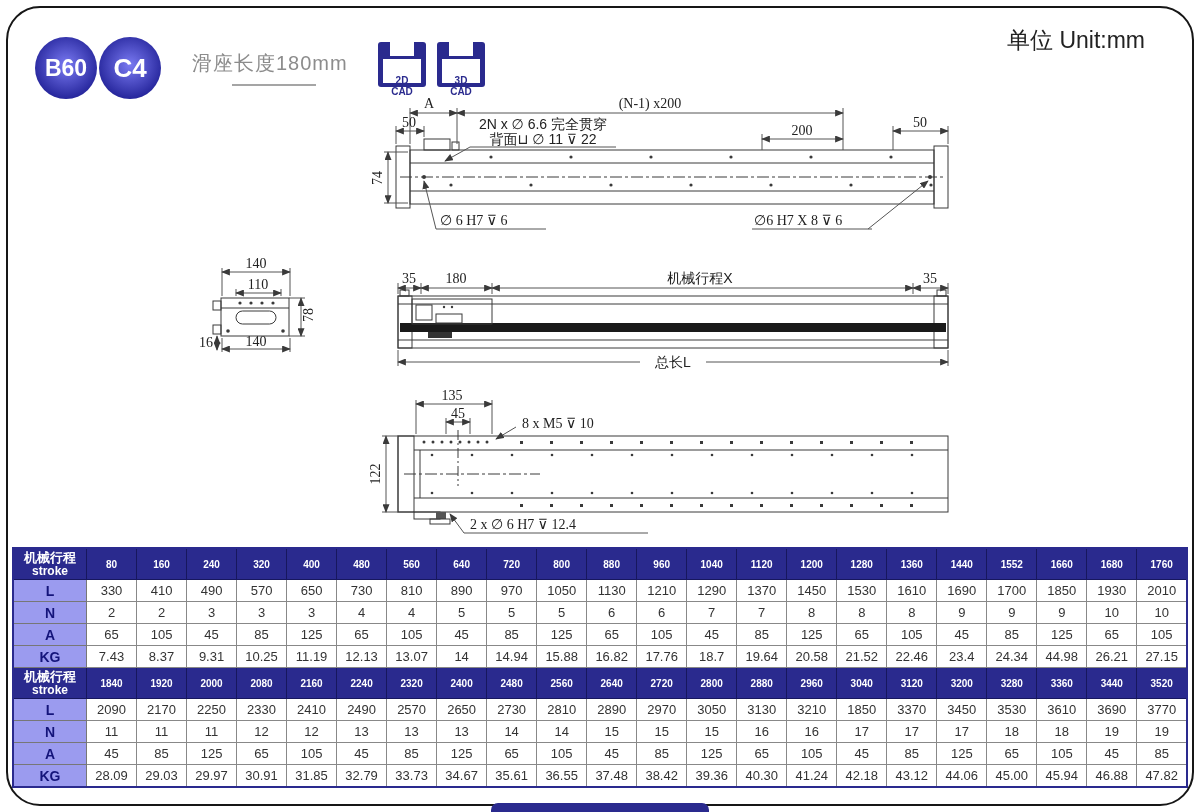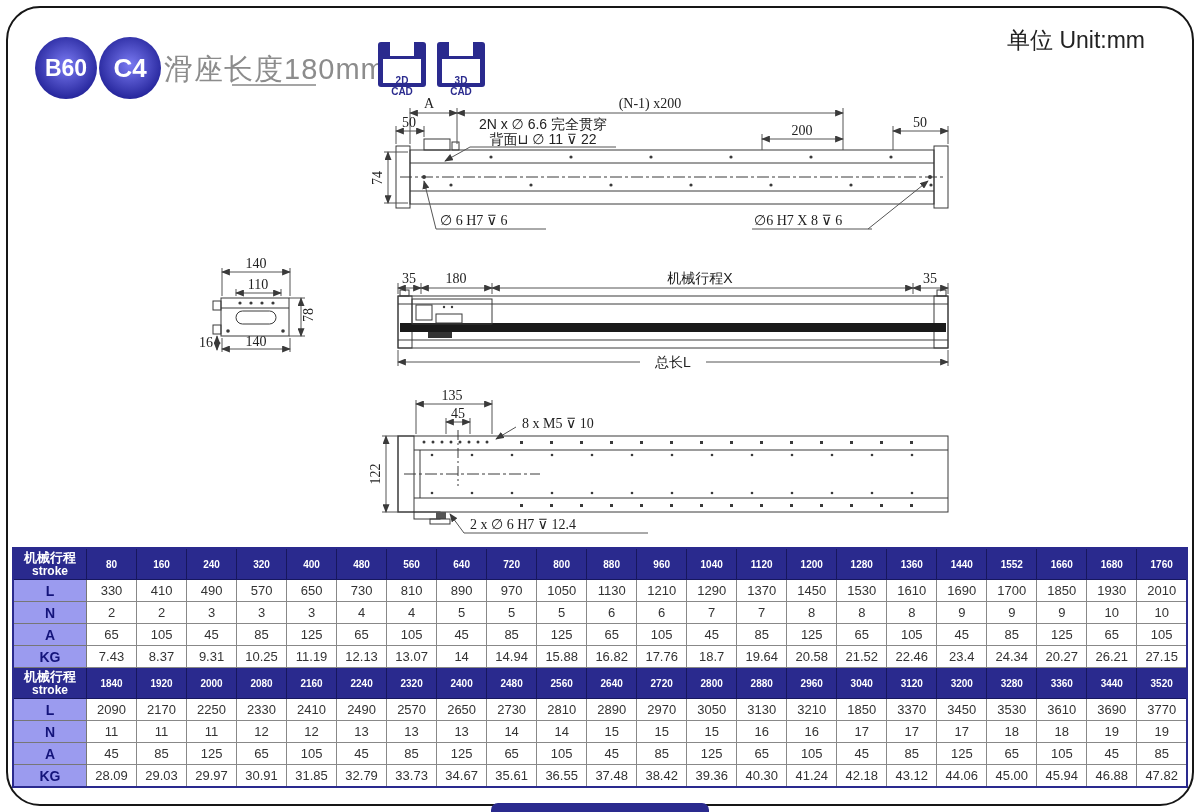--- a/index.html
+++ b/index.html
@@ -6,21 +6,21 @@
   #page{position:relative;width:1200px;height:812px;background:#fff;overflow:hidden;
         font-family:"Liberation Sans",sans-serif;}
   #frame{position:absolute;left:6px;top:6px;right:6px;bottom:6px;border:2px solid #161616;
          border-radius:34px;pointer-events:none;}
   
   .badge{position:absolute;width:62px;height:62px;border-radius:50%;color:#fff;
          display:flex;align-items:center;justify-content:center;font-weight:bold;
          background:radial-gradient(circle at 50% 45%, var(--badge_blue_light,#7a7af2) 0%, var(--badge_blue_dark,#24249a) 75%);}
   #badge-model{left:35px;top:37px;font-size:23px;}
   #badge-type{left:99px;top:37px;font-size:26px;}
-  #page-title{position:absolute;left:164px;top:50px;font-size:29px;color:var(--title_gray,#8c8c8c);letter-spacing:1px;}
+  #page-title{position:absolute;left:192px;top:50px;font-size:20px;color:var(--title_gray,#8c8c8c);letter-spacing:1px;}
   #title-underline{position:absolute;left:232px;top:84px;width:84px;height:2px;background:#a5a5a5;}
   .cad-icon{position:absolute;width:48px;height:45px;background:var(--navy,#2a2a8e);
             border-radius:3px;top:42px;}
   #cad-2d{left:378px;} #cad-3d{left:437px;}
   .cad-shutter{position:absolute;top:0;left:12px;width:24px;height:14px;background:#fff;}
   .cad-slider{position:absolute;top:2px;left:28px;width:6px;height:10px;background:var(--navy,#2a2a8e);}
   .cad-label{position:absolute;left:5px;bottom:4px;width:38px;height:24px;background:#fff;
              color:var(--navy,#2a2a8e);font-size:10px;font-weight:bold;line-height:11px;
              text-align:center;padding-top:16px;box-sizing:border-box;}
   #unit-label{position:absolute;right:55px;top:25px;font-size:23px;color:#222;}
@@ -438,21 +438,21 @@
           <td class="cell">15.88</td>
           <td class="cell">16.82</td>
           <td class="cell">17.76</td>
           <td class="cell">18.7</td>
           <td class="cell">19.64</td>
           <td class="cell">20.58</td>
           <td class="cell">21.52</td>
           <td class="cell">22.46</td>
           <td class="cell">23.4</td>
           <td class="cell">24.34</td>
-          <td class="cell">20.27</td>
+          <td class="cell">44.98</td>
           <td class="cell">26.21</td>
           <td class="cell">27.15</td>
         </tr>
       </tbody>
       <tbody>
         <tr>
           <td class="corner">
             <div class="c1">机械行程</div>
             <div class="c2">stroke</div>
           </td>

